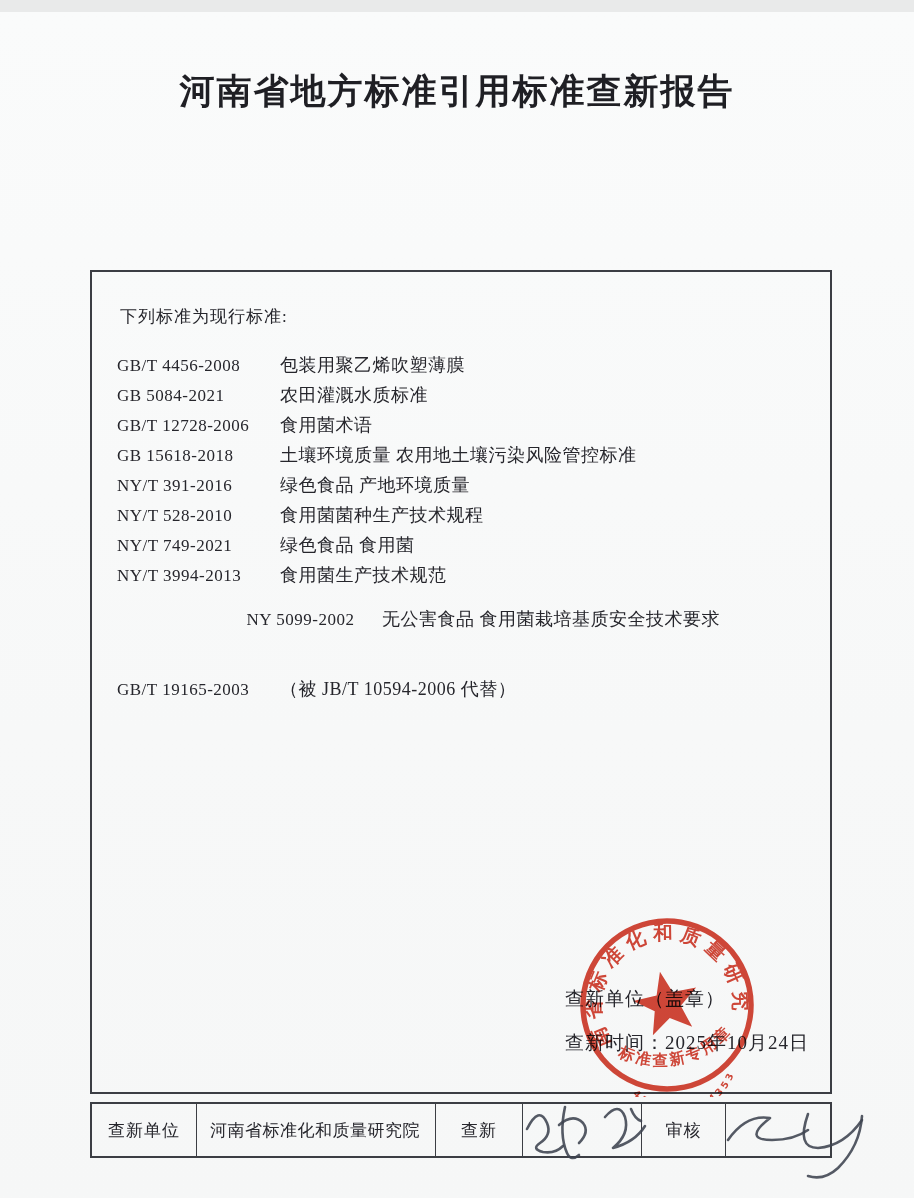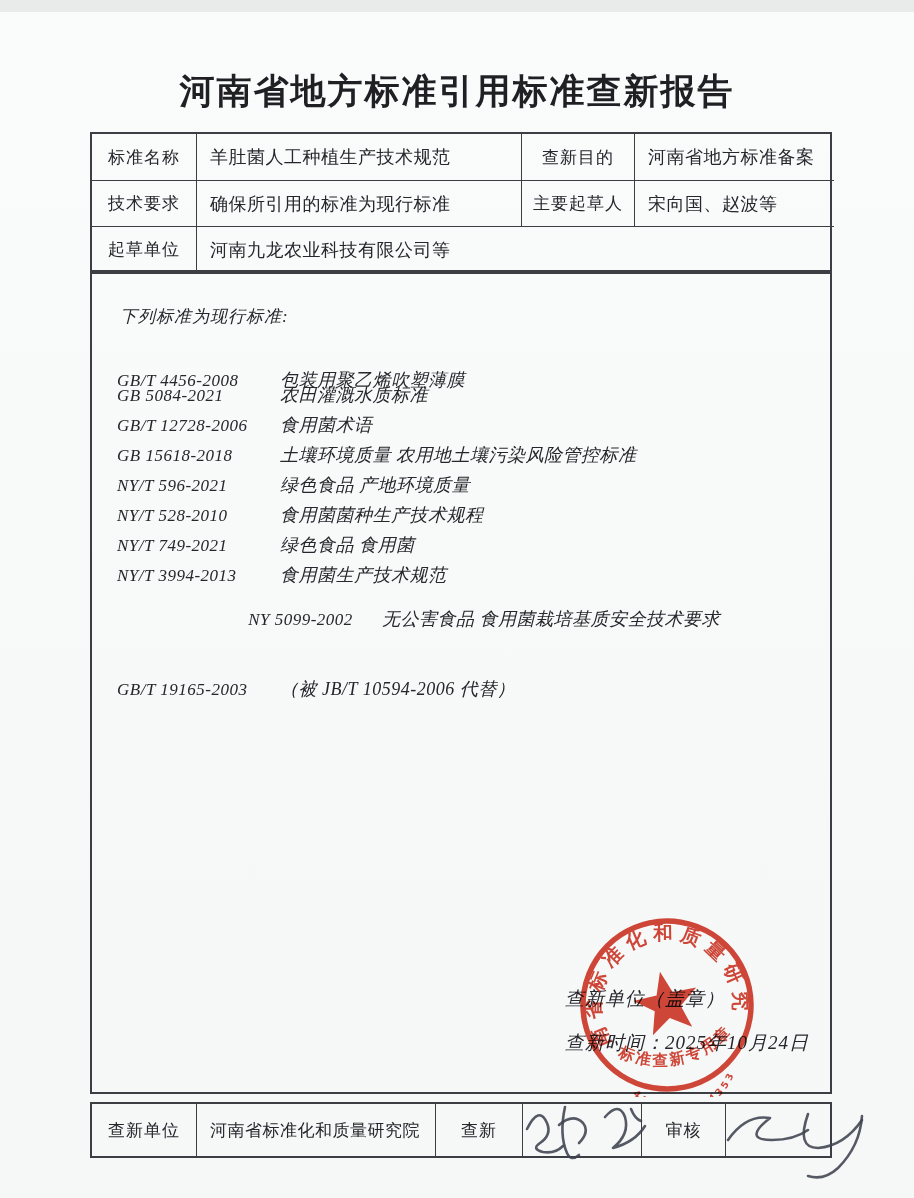--- a/index.html
+++ b/index.html
@@ -16,78 +16,64 @@
   
   .grid-table{position:absolute;display:grid;border:2px solid #3c3e44;box-sizing:border-box;background:transparent;}
   .cell{border-right:1.5px solid #3c3e44;border-bottom:1.5px solid #3c3e44;display:flex;align-items:center;box-sizing:border-box;font-size:17px;}
   .cell.lab{justify-content:center;letter-spacing:1px;}
   .cell.val{padding-left:13px;font-size:18px;letter-spacing:.5px;}
   .cell.noR{border-right:none;}
   .cell.noB{border-bottom:none;}
   .info-table{left:90px;top:120px;width:742px;grid-template-columns:105px 325px 113px 199px;grid-template-rows:47px 46px 45px;}
   .footer-table{left:90px;top:1090px;width:742px;grid-template-columns:105px 239px 87px 119px 84px 108px;grid-template-rows:52px;}
   
-  .body-box{position:absolute;left:90px;top:258px;width:742px;height:824px;border:2px solid #3c3e44;box-sizing:border-box;font-style:italic;}
+  .body-box{position:absolute;left:90px;top:258px;width:742px;height:824px;border:2px solid #3c3e44;box-sizing:border-box;}
   .bline{position:absolute;left:25px;right:8px;height:24px;line-height:24px;font-size:17px;letter-spacing:.5px;white-space:nowrap;}
   .bline .code{display:inline-block;width:163px;font-size:17px;}
   .bline .name{font-size:18px;}
   .sec-head{left:28px;font-size:17px;letter-spacing:1px;}
   .stamp-line{position:absolute;left:473px;height:24px;line-height:24px;font-size:19px;letter-spacing:1px;white-space:nowrap;}
   
   .seal{position:absolute;left:575px;top:901px;width:184px;height:184px;mix-blend-mode:multiply;opacity:.93;pointer-events:none;}
   
   .sig{position:absolute;pointer-events:none;}
   .sig path{fill:none;stroke:#3d4350;stroke-width:2.6;stroke-linecap:round;stroke-linejoin:round;opacity:.88;}
 </style>
 </head>
 <body>
 
 <div class="page">
 
   <div class="title">河南省地方标准引用标准查新报告</div>
 
-  <div class="grid-table info-table">
-    <div class="cell lab">标准名称</div>
-    <div class="cell val">羊肚菌人工种植生产技术规范</div>
-    <div class="cell lab">查新目的</div>
-    <div class="cell val noR">河南省地方标准备案</div>
-
-    <div class="cell lab">技术要求</div>
-    <div class="cell val">确保所引用的标准为现行标准</div>
-    <div class="cell lab">主要起草人</div>
-    <div class="cell val noR">宋向国、赵波等</div>
-
-    <div class="cell lab noB">起草单位</div>
-    <div class="cell val noR noB" style="grid-column:2 / 5;">河南九龙农业科技有限公司等</div>
-  </div>
 
   <div class="body-box">
 
     <div class="bline sec-head" style="top:33px;">下列标准为现行标准:</div>
 
     <div>
 
-        <div class="bline" style="top: 96px;">
+        <div class="bline" style="top: 81px;">
           <span class="code">GB/T 4456-2008</span><span class="name">包装用聚乙烯吹塑薄膜</span>
         </div>
 
         <div class="bline" style="top: 111px;">
           <span class="code">GB 5084-2021</span><span class="name">农田灌溉水质标准</span>
         </div>
 
         <div class="bline" style="top: 141px;">
           <span class="code">GB/T 12728-2006</span><span class="name">食用菌术语</span>
         </div>
 
         <div class="bline" style="top: 171px;">
           <span class="code">GB 15618-2018</span><span class="name">土壤环境质量 农用地土壤污染风险管控标准</span>
         </div>
 
         <div class="bline" style="top: 201px;">
-          <span class="code">NY/T 596-2021</span><span class="name">绿色食品 产地环境质量</span>
+          <span class="code">NY/T 391-2016</span><span class="name">绿色食品 产地环境质量</span>
         </div>
 
         <div class="bline" style="top: 231px;">
           <span class="code">NY/T 528-2010</span><span class="name">食用菌菌种生产技术规程</span>
         </div>
 
         <div class="bline" style="top: 261px;">
           <span class="code">NY/T 749-2021</span><span class="name">绿色食品 食用菌</span>
         </div>
 

